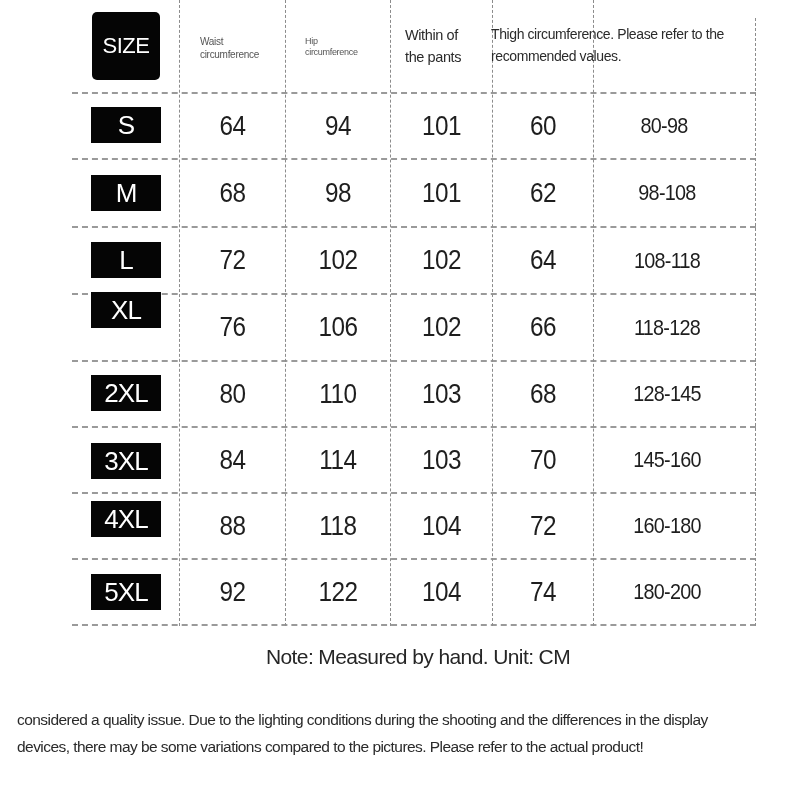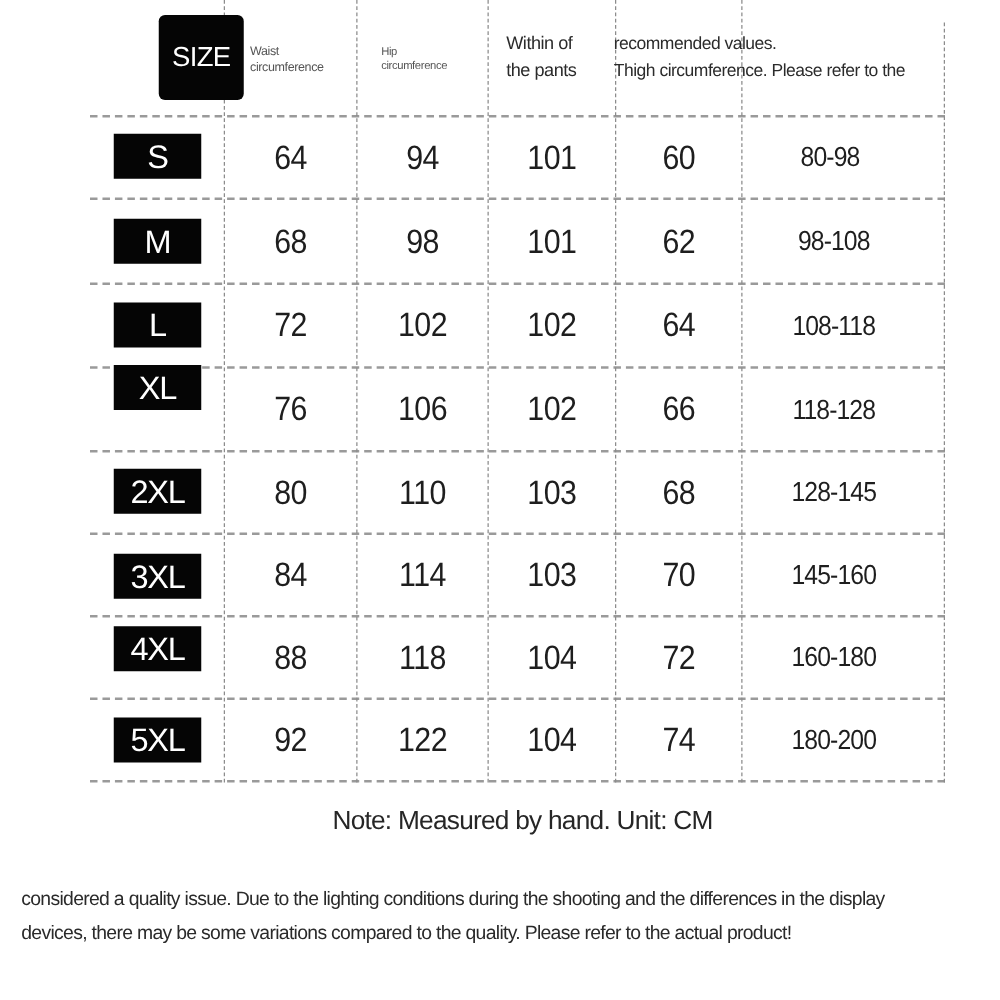--- a/index.html
+++ b/index.html
@@ -48,21 +48,20 @@
     letter-spacing: -1px;
   }
   .size-header {
     left: 92px;
     top: 12px;
     width: 68px;
     height: 68px;
     border-radius: 5px;
     font-size: 22px;
     letter-spacing: -0.5px;
-    margin-left: 35px;
   }
   .size-row {
     left: 91px;
     width: 70px;
     height: 36px;
   }
   .hdr {
     position: absolute;
     color: #333;
     line-height: 1.25;
@@ -143,22 +142,22 @@
   </div>
   <div class="hdr hdr-small" style="left:305px; top:36px; font-size:9px;">
     <div>Hip</div>
     <div>circumference</div>
   </div>
   <div class="hdr hdr-big" style="left:405px; top:24px;">
     <div>Within of</div>
     <div>the pants</div>
   </div>
   <div class="hdr hdr-big" style="left:491px; top:24px; font-size:14px;">
+    <div>Thigh circumference. Please refer to the</div>
     <div>recommended values.</div>
-    <div>Thigh circumference. Please refer to the</div>
   </div>
 
   <div class="size-box size-row" style="top:107px">S</div>
   <div class="cell" style="left:180px; width:105px; top:94px; height:64px;">64</div>
   <div class="cell" style="left:286px; width:104px; top:94px; height:64px;">94</div>
   <div class="cell" style="left:391px; width:101px; top:94px; height:64px;">101</div>
   <div class="cell" style="left:493px; width:100px; top:94px; height:64px;">60</div>
   <div class="cell range" style="left:594px; width:140px; top:94px; height:64px;">80-98</div>
 
   <div class="size-box size-row" style="top:175px">M</div>
@@ -208,14 +207,14 @@
   <div class="cell" style="left:286px; width:104px; top:560px; height:64px;">122</div>
   <div class="cell" style="left:391px; width:101px; top:560px; height:64px;">104</div>
   <div class="cell" style="left:493px; width:100px; top:560px; height:64px;">74</div>
   <div class="cell range" style="left:594px; width:146px; top:560px; height:64px;">180-200</div>
 </div>
 
 <div class="note">Note: Measured by hand. Unit: CM</div>
 
 <div class="disclaimer">
   <div>considered a quality issue. Due to the lighting conditions during the shooting and the differences in the display</div>
-  <div>devices, there may be some variations compared to the quality. Please refer to the actual product!</div>
+  <div>devices, there may be some variations compared to the pictures. Please refer to the actual product!</div>
 </div>
 
 </body></html>

